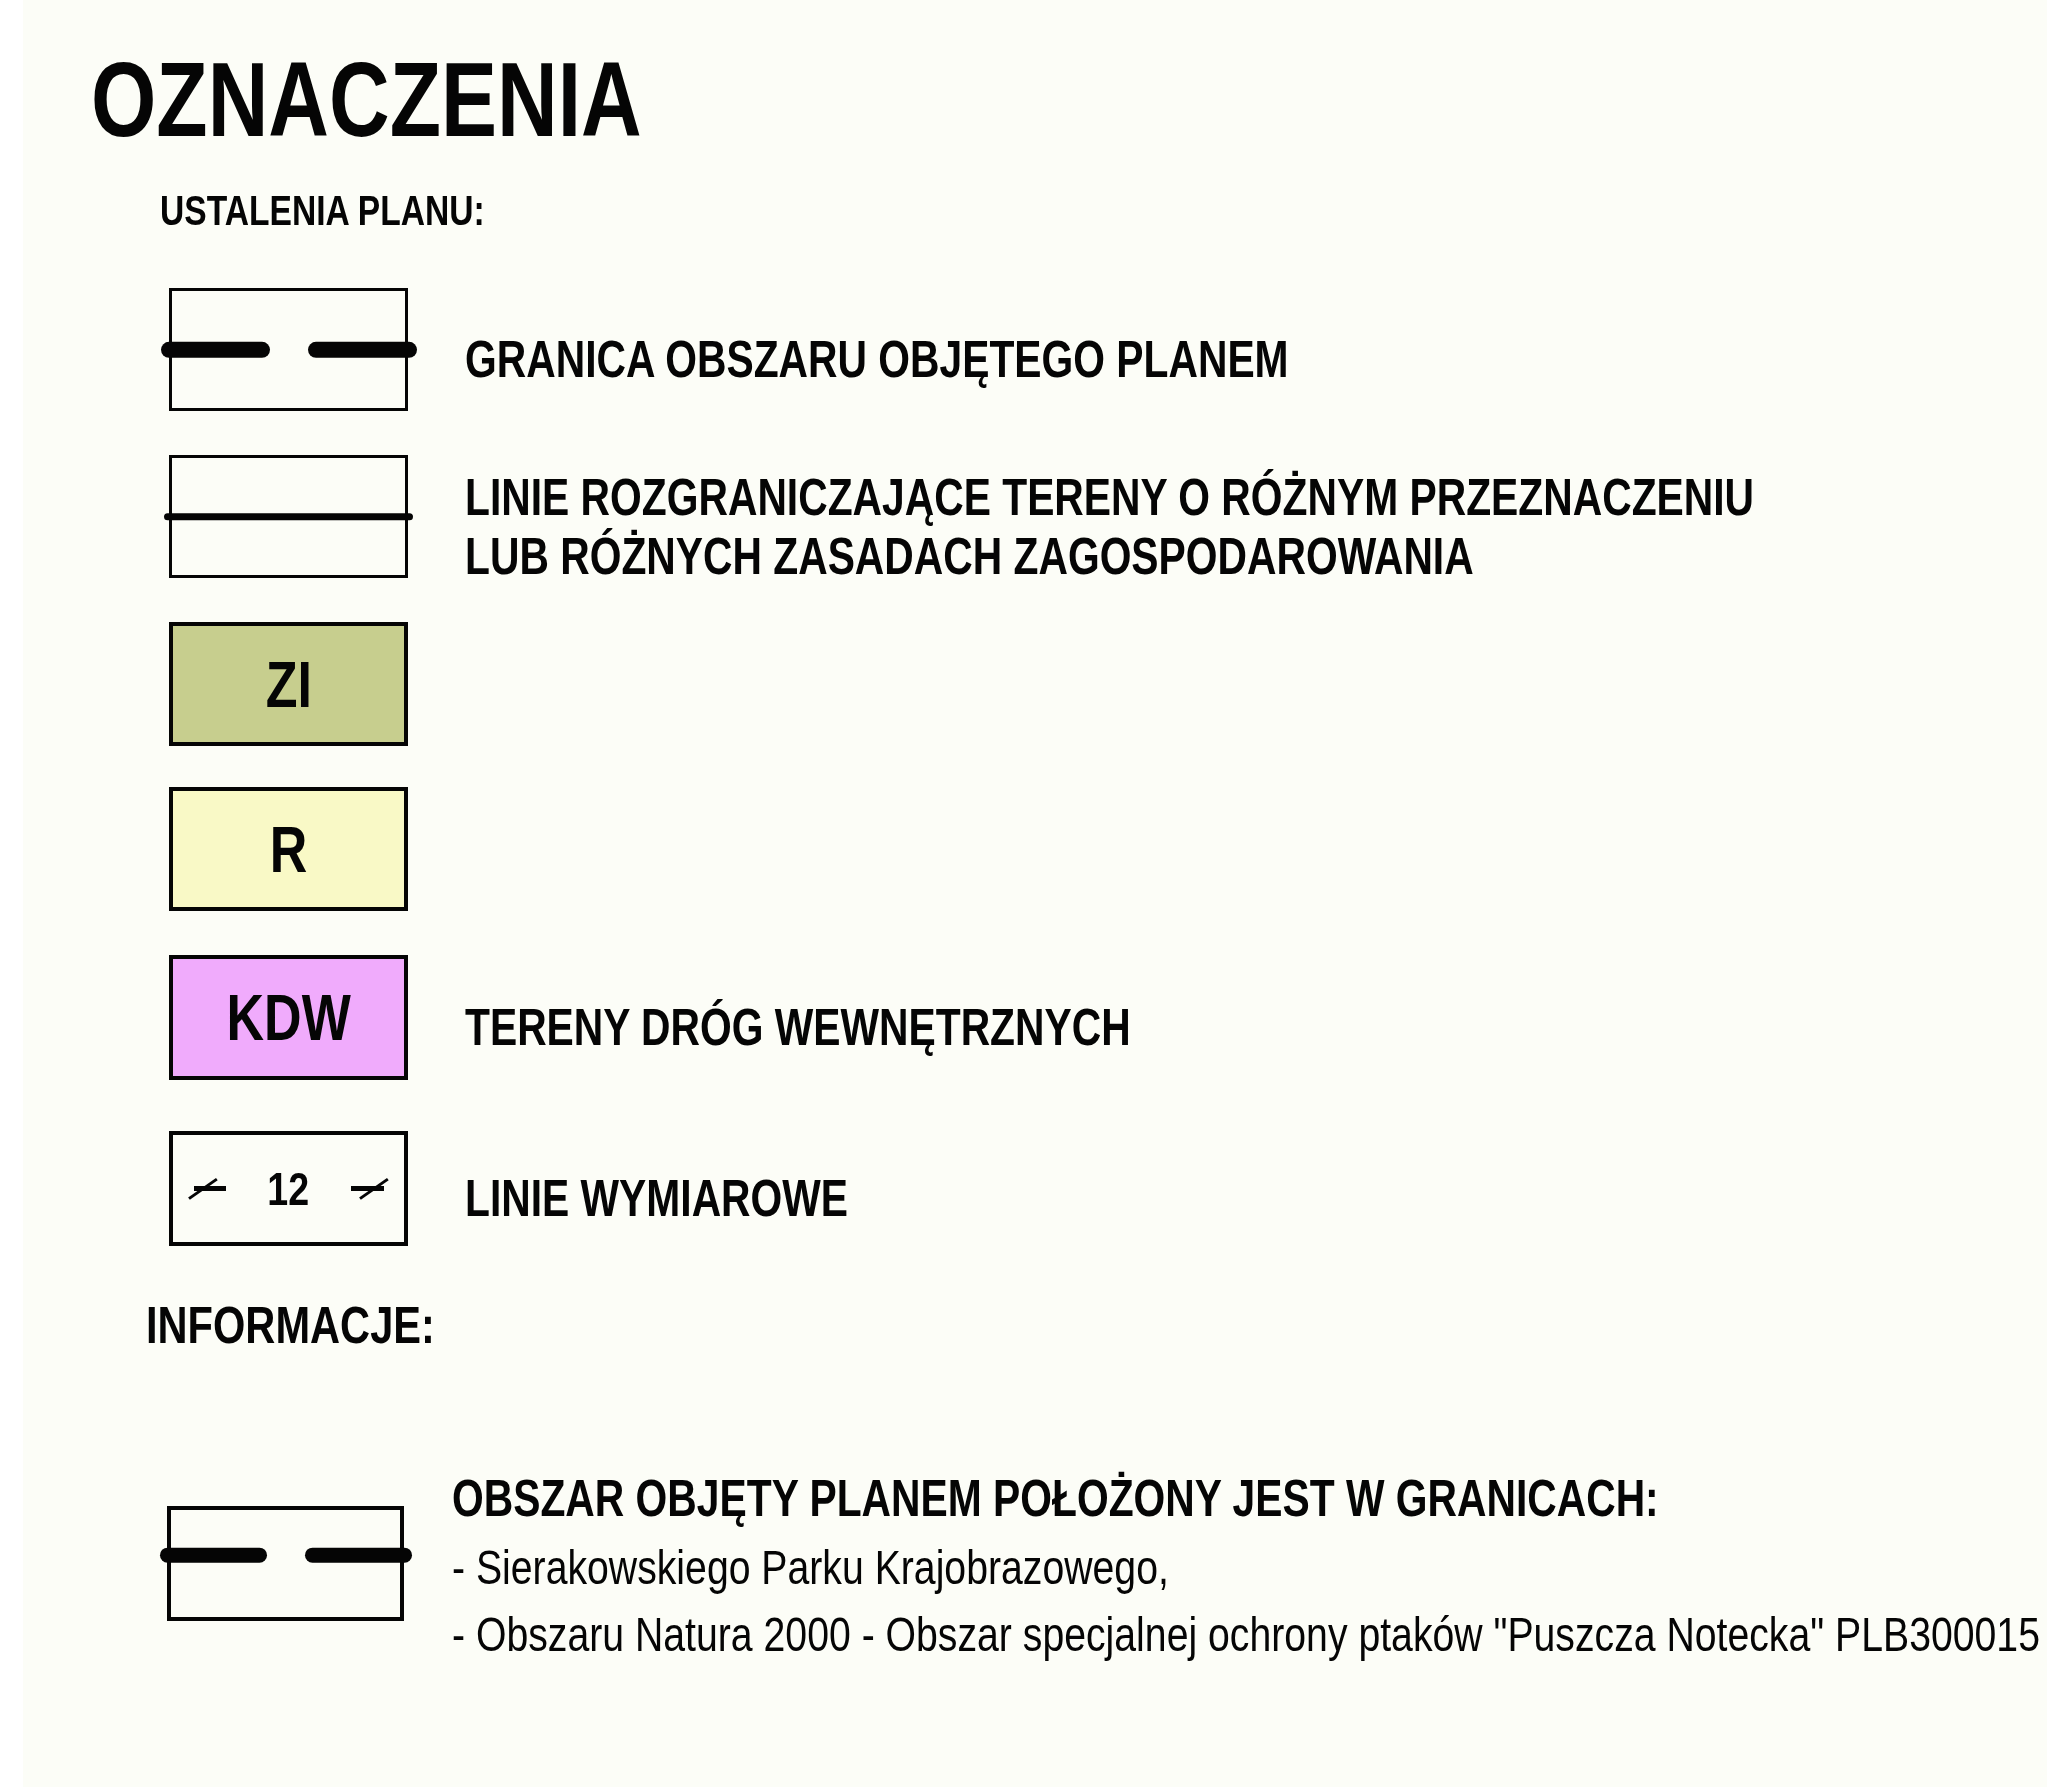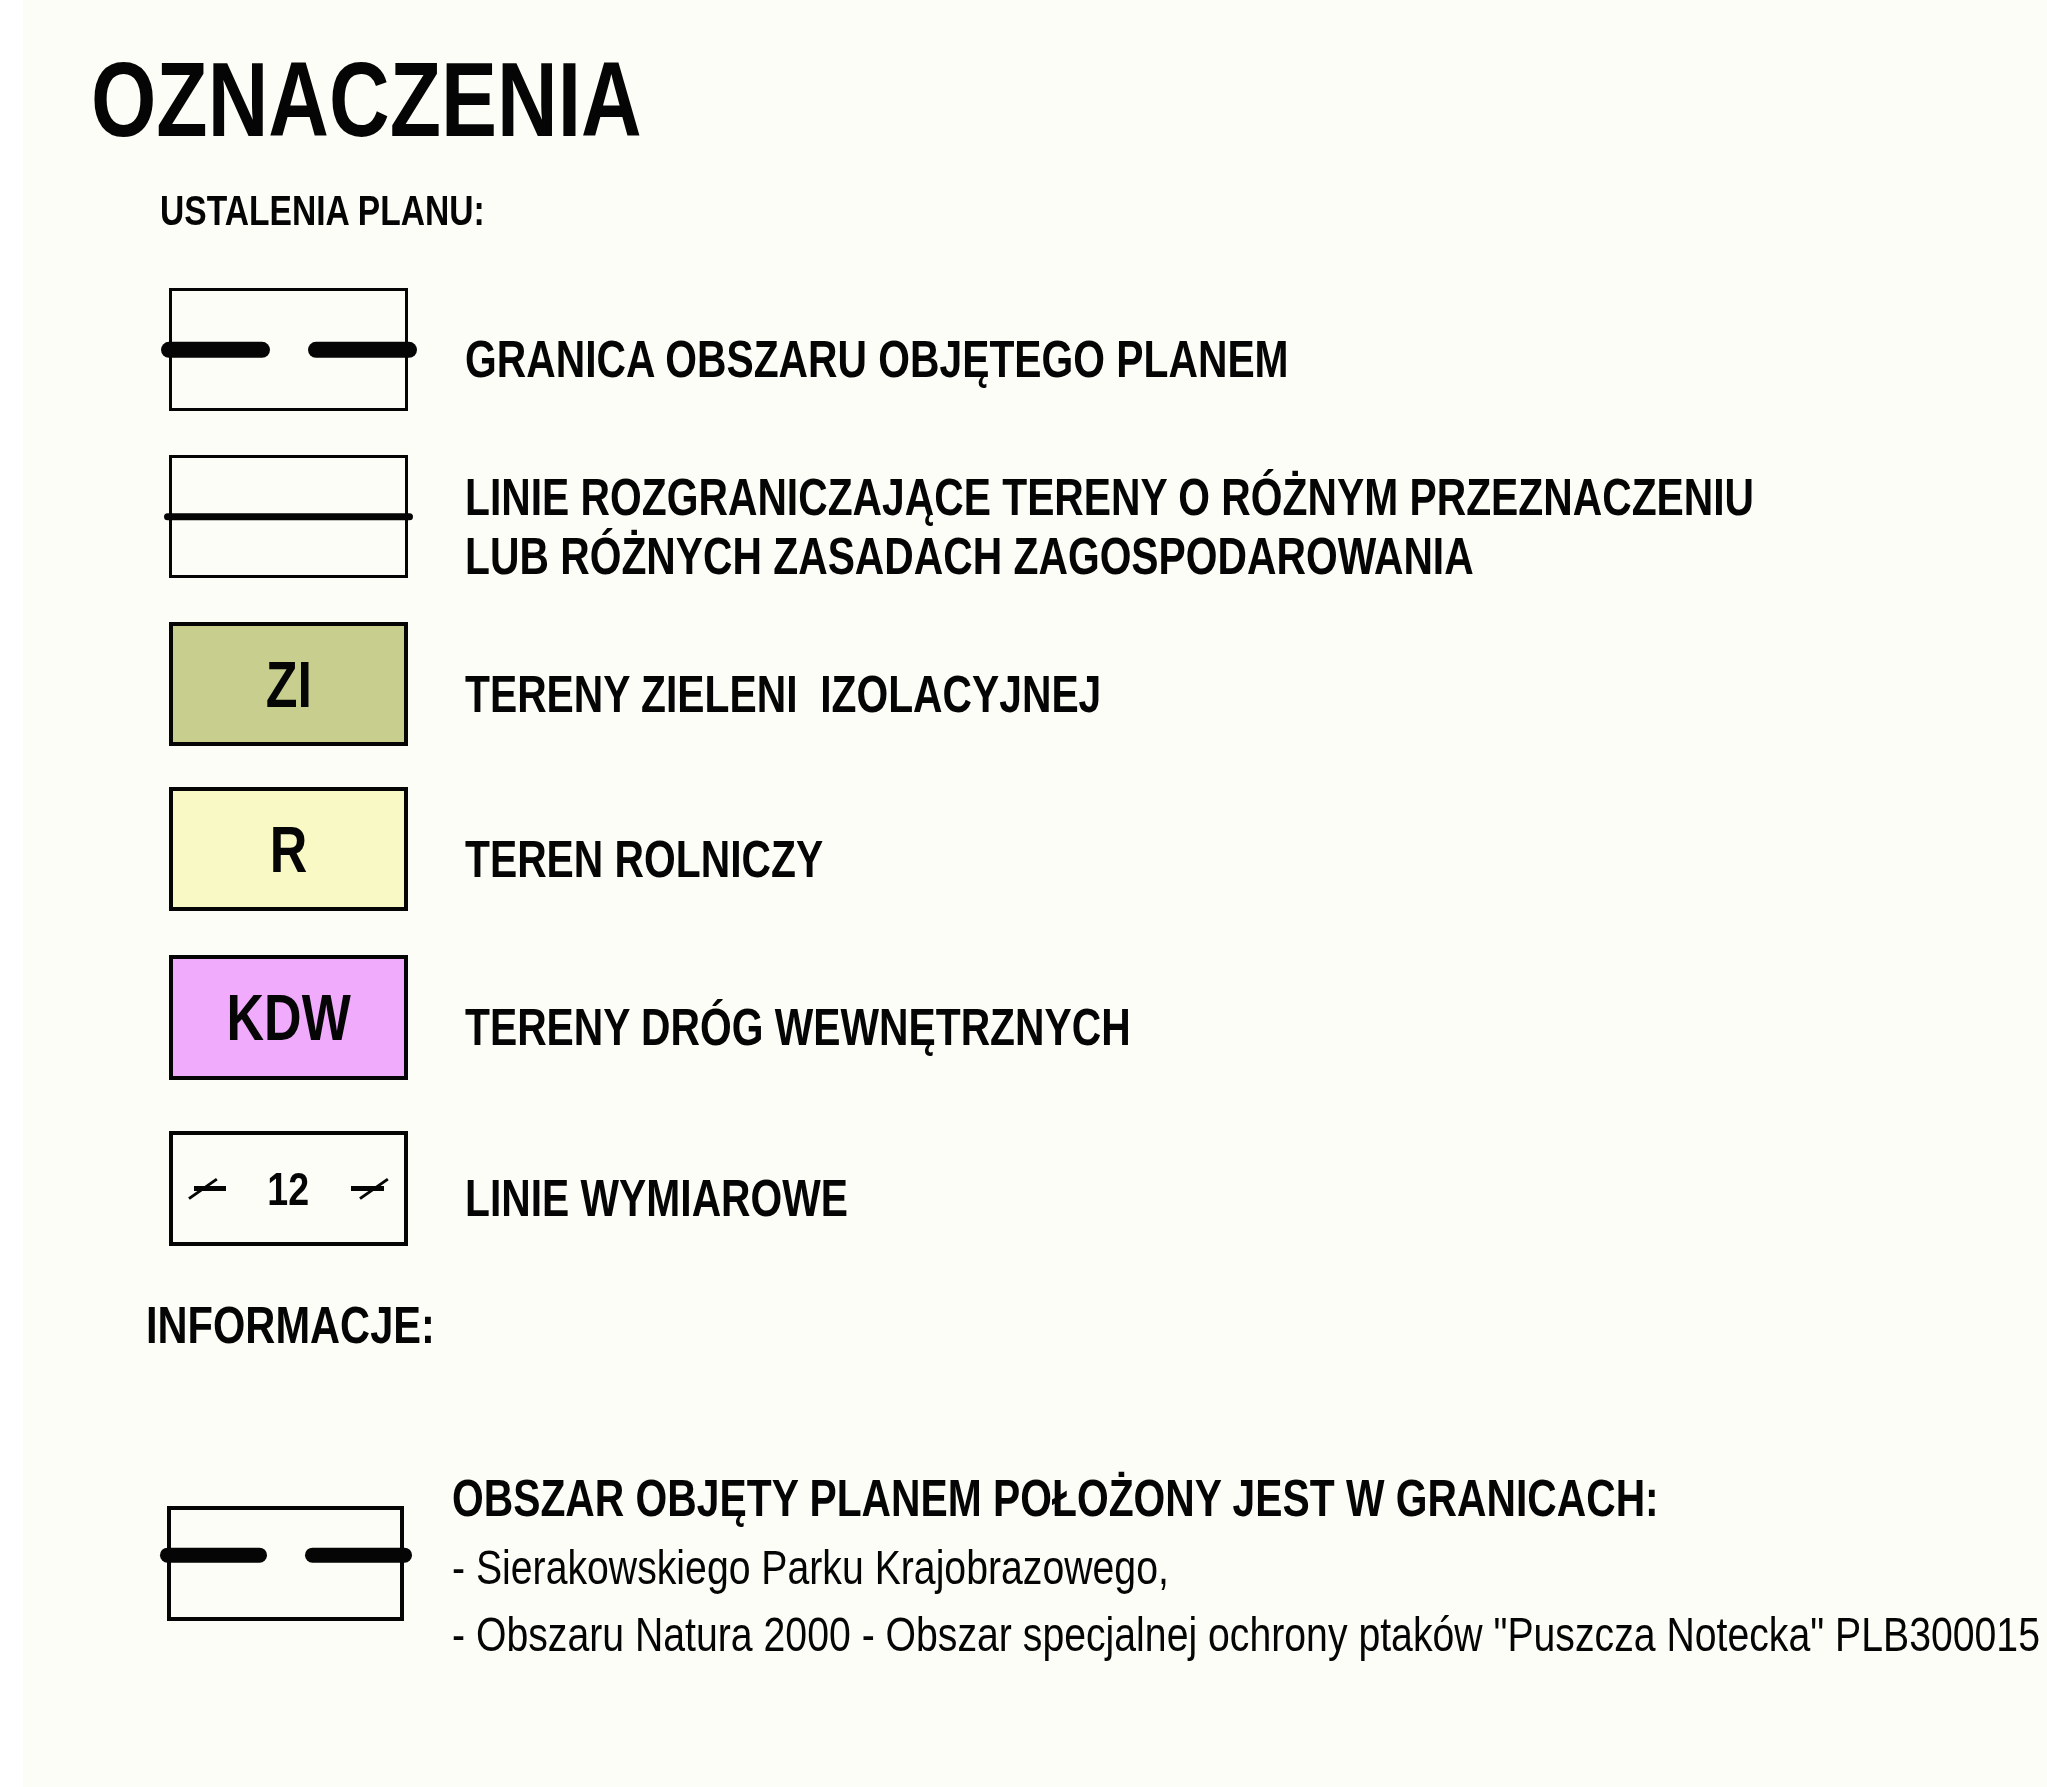--- a/index.html
+++ b/index.html
@@ -124,31 +124,25 @@
     <div class="lbl">
       <span class="cond b">LINIE ROZGRANICZAJĄCE TERENY O RÓŻNYM PRZEZNACZENIU</span>
       <span class="cond b">LUB RÓŻNYCH ZASADACH ZAGOSPODAROWANIA</span>
     </div>
   </div>
 
   <div class="row" style="top:622px;height:124px">
     <div class="sym thick codebox" style="background: rgb(199, 206, 142);">
       <span class="code"><span class="cond center b">ZI</span></span>
     </div>
-    <div class="lbl">
-      <span class="cond b">TERENY ZIELENI  IZOLACYJNEJ</span>
-    </div>
   </div>
 
   <div class="row" style="top:787px;height:124px">
     <div class="sym thick codebox" style="background: rgb(249, 249, 198);">
       <span class="code"><span class="cond center b">R</span></span>
-    </div>
-    <div class="lbl">
-      <span class="cond b">TEREN ROLNICZY</span>
     </div>
   </div>
 
   <div class="row" style="top:955px;height:125px">
     <div class="sym thick codebox" style="background: #f0abfc;">
       <span class="code"><span class="cond center b">KDW</span></span>
     </div>
     <div class="lbl">
       <span class="cond b">TERENY DRÓG WEWNĘTRZNYCH</span>
     </div>

